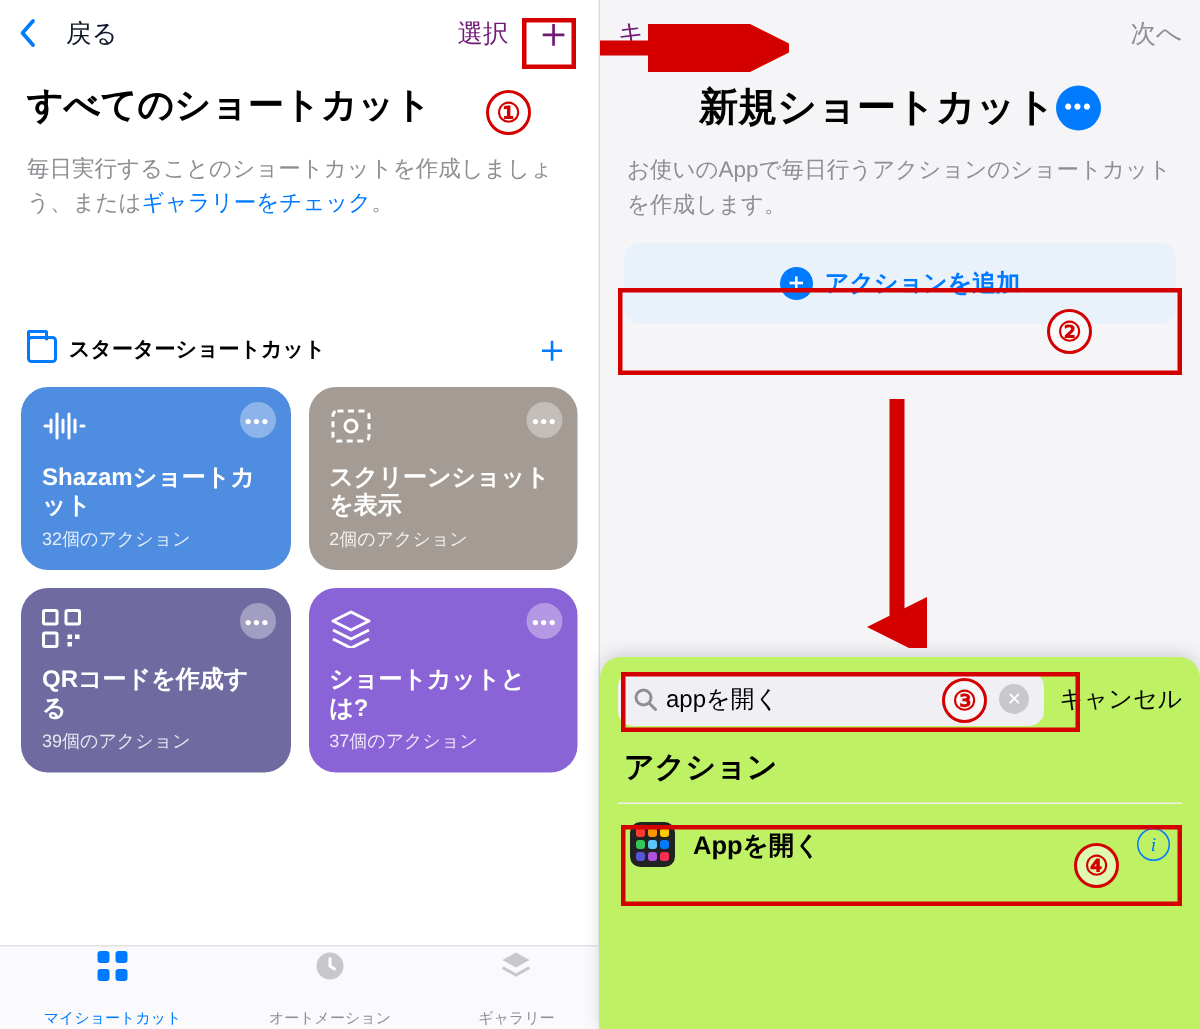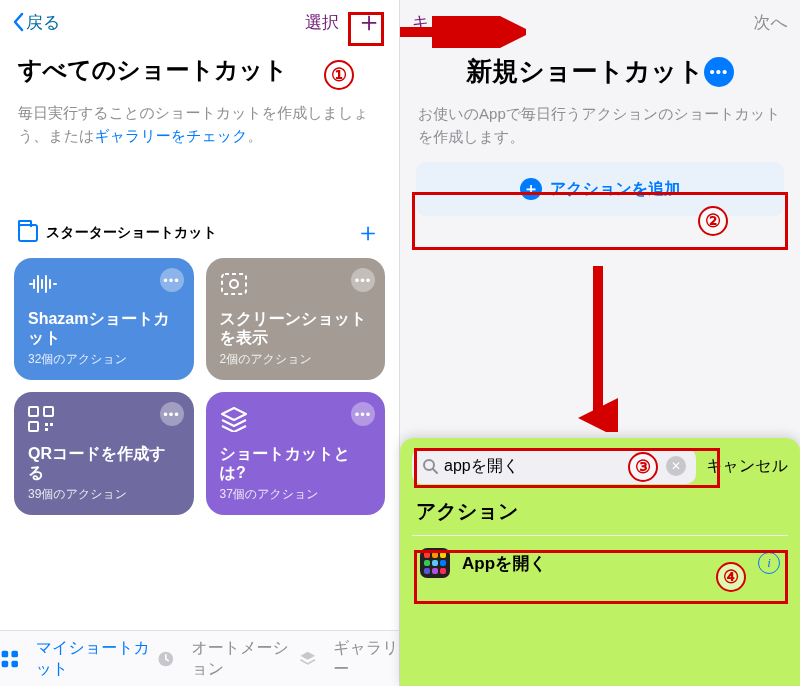--- a/index.html
+++ b/index.html
@@ -5,42 +5,42 @@
 * { box-sizing: border-box; margin: 0; padding: 0; font-family: -apple-system, "Hiragino Sans", sans-serif; }
 body { background: #f5f5f7; width: 800px; height: 686px; position: relative; overflow: hidden; }
 
 .container { display: flex; width: 800px; height: 686px; }
 .pane { position: relative; }
 .left { width: 400px; background: #fff; border-right: 1px solid #ddd; }
 .right { width: 400px; background: #f5f5f7; }
 
 
 .nav { height: 44px; display: flex; align-items: center; justify-content: space-between; padding: 0 12px; }
-.nav .back { display: flex; align-items: center; color: #0369a1; font-size: 17px; gap: 2px; }
+.nav .back { display: flex; align-items: center; color: #0f172a; font-size: 17px; gap: 20px; }
 .nav .actions { display: flex; align-items: center; gap: 12px; }
 .nav .link { color: #701a75; font-size: 17px; }
 .nav .link.dim { color: #8e8e93; }
 
 .title-big { font-size: 24px; font-weight: 700; padding: 10px 18px 4px 18px; }
 .desc { font-size: 15px; color: #8e8e93; padding: 12px 18px; line-height: 1.5; }
 .desc a { color: #007aff; text-decoration: none; }
 
 .section { padding: 16px 18px 8px 18px; display: flex; align-items: center; justify-content: space-between; }
 .section .sh { display: flex; align-items: center; gap: 8px; font-weight: 600; font-size: 14px; }
 .section .plus { color: #007aff; font-size: 26px; font-weight: 300; }
 
 .grid { display: grid; grid-template-columns: 1fr 1fr; gap: 12px; padding: 0 14px; }
 .tile { border-radius: 18px; padding: 14px 14px 12px 14px; color: #fff; position: relative; min-height: 122px; display: flex; flex-direction: column; justify-content: space-between; }
 .tile .more { position: absolute; right: 10px; top: 10px; width: 24px; height: 24px; border-radius: 50%; background: rgba(255,255,255,.35); display: flex; align-items: center; justify-content: center; font-size: 13px; letter-spacing: 1px; color:#fff;}
 .tile .ic { font-size: 22px; }
 .tile .ttl { font-size: 16px; font-weight: 700; line-height: 1.2; margin-top: 6px;}
 .tile .sub { font-size: 12px; opacity: .85; margin-top: 4px; }
 
 .tabbar { position: absolute; bottom: 0; left: 0; right: 0; height: 56px; border-top: 1px solid #e2e2e6; display: flex; justify-content: space-around; align-items: center; background: #fafafc; }
-.tabbar .tab { font-size: 16px; color: #8e8e93; display: flex; flex-direction: row; align-items: center; gap: 16px;}
+.tabbar .tab { font-size: 10px; color: #8e8e93; display: flex; flex-direction: column; align-items: center; gap: 16px;}
 .tabbar .tab.active { color: #007aff; }
 .tabbar .tab svg { width: 24px; height: 24px; }
 
 .circle-more-btn { width: 30px; height: 30px; border-radius: 50%; background:#007aff; color:#fff; display:flex; align-items:center; justify-content:center; font-size:15px; letter-spacing:1px;}
 
 
 .action-add { margin: 8px 16px; background: #e9f2fb; border-radius: 10px; padding: 16px; display: flex; align-items: center; justify-content: center; gap: 8px; color: #007aff; font-weight: 600; font-size: 16px; }
 .action-add .pill { width: 22px; height: 22px; border-radius:50%; background:#007aff; color:#fff; display:inline-flex; align-items:center; justify-content:center; font-size:16px; line-height:1;}
 
 

